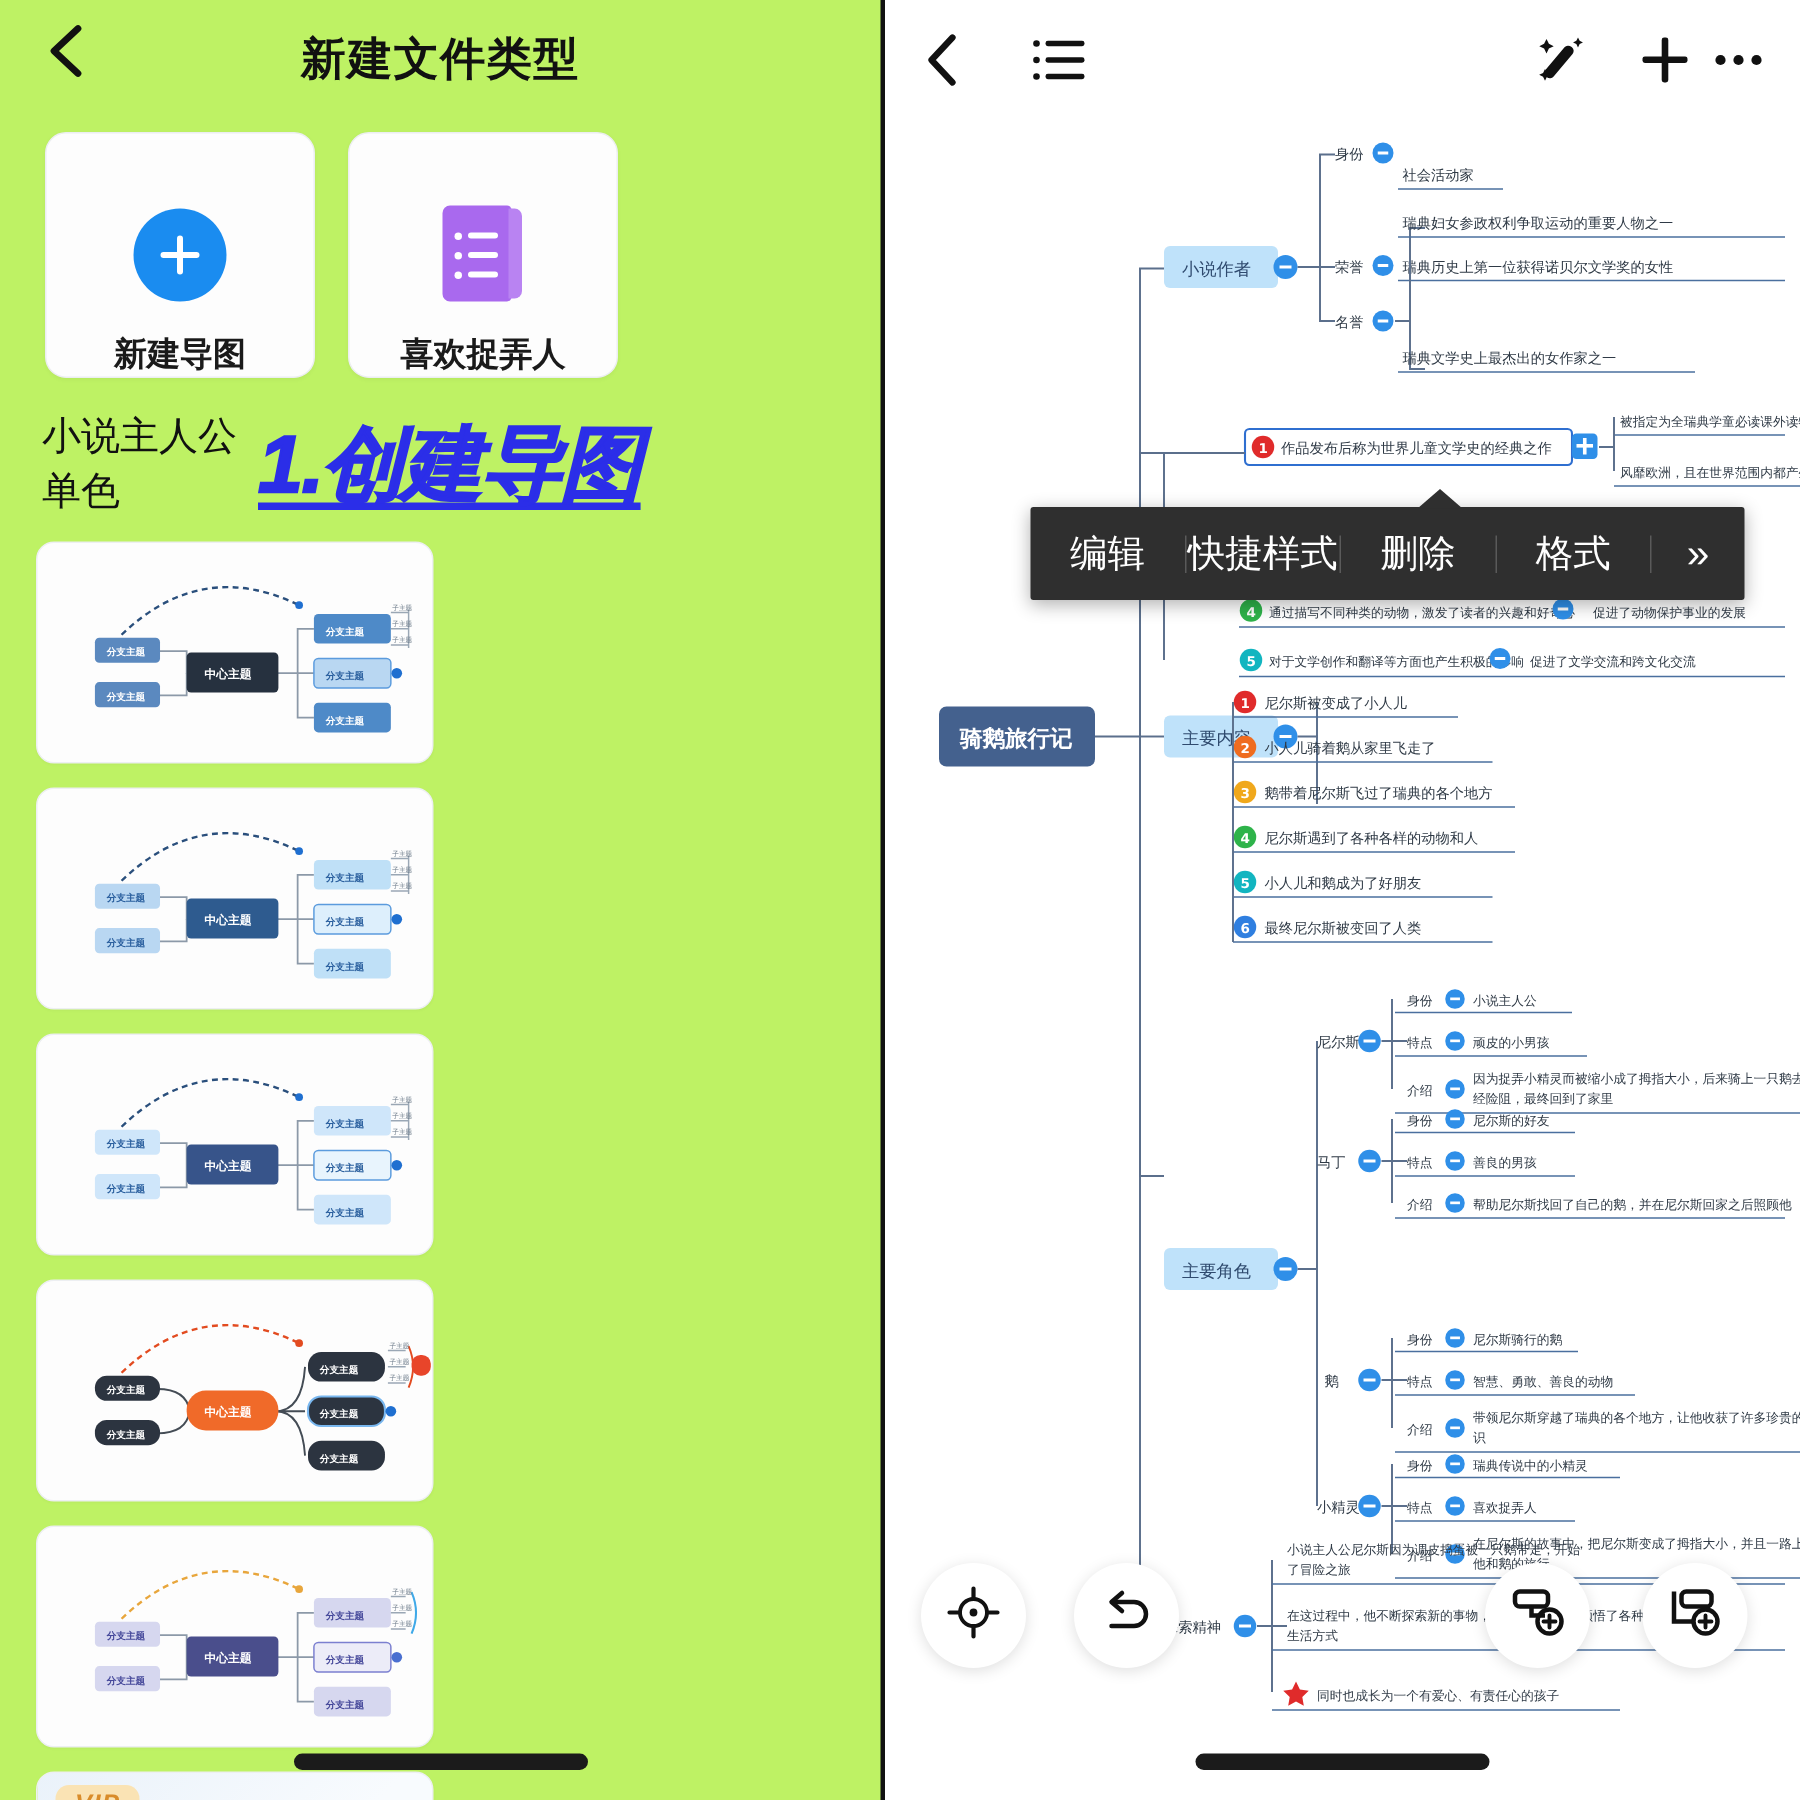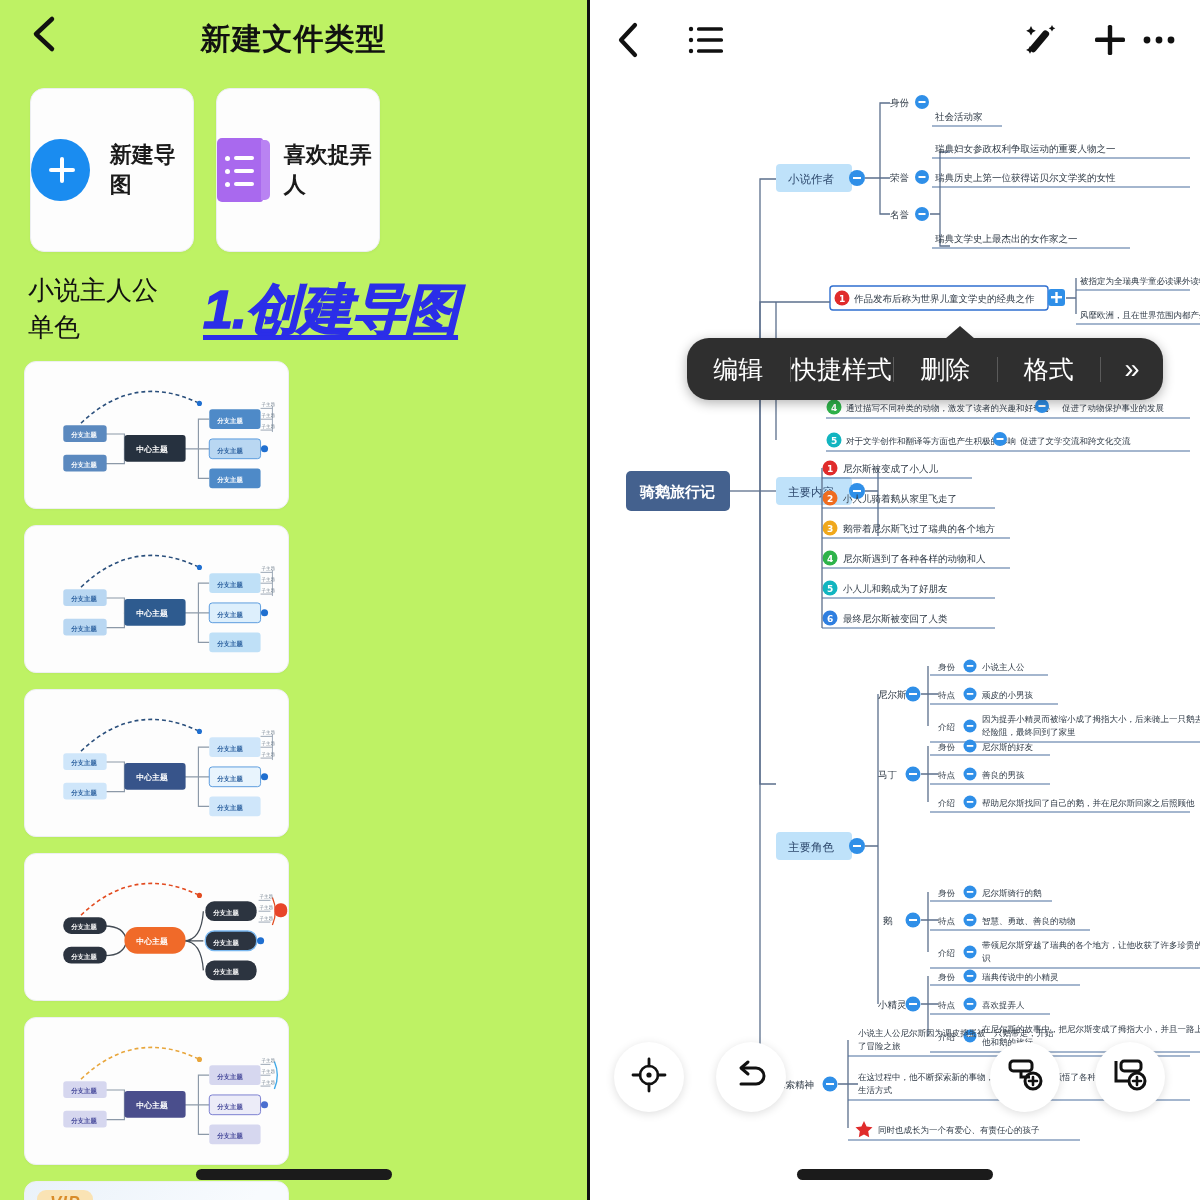--- a/index.html
+++ b/index.html
@@ -31,26 +31,26 @@
     width: 100%; text-align: center;
     font-size: 30px; font-weight: 700; color: #111;
     letter-spacing: 1px;
   }
 
   .type-cards {
     display: flex; gap: 22px;
     padding: 10px 30px 0 30px;
   }
   .type-card {
-    width: 164px; height: 164px;
+    width: 180px; height: 164px;
     background: #fdfdfd;
     border: 1px solid #eceef1;
     border-radius: 14px;
-    display: flex; flex-direction: row;
-    align-items: center; justify-content: flex-start;
+    display: flex; flex-direction: column;
+    align-items: center; justify-content: flex-end;
     gap: 20px;
     box-shadow: 0 1px 3px rgba(0,0,0,0.04);
   }
   .tc-label { font-size: 22px; font-weight: 700; color: #1a1a1a; }
   .icon-plus-circle {
     width: 62px; height: 62px; border-radius: 50%;
     background: #1a8cf0;
     position: relative;
   }
   .icon-plus-circle:before, .icon-plus-circle:after {
@@ -89,21 +89,21 @@
     font-size: 54px;
     font-weight: 700; font-style: italic;
     color: #2b2ee8;
     letter-spacing: -1px;
     text-decoration: underline;
     text-decoration-thickness: 5px;
     text-underline-offset: 7px;
     white-space: nowrap;
     -webkit-text-stroke: 1.5px #2b2ee8;
   }
-  .annot-1 { left: 203px; top: 274px; font-style: italic; }
+  .annot-1 { left: 172px; top: 274px; font-style: italic; }
 
   .tpl-grid {
     display: flex; flex-wrap: wrap;
     gap: 16px 18px;
     padding: 12px 24px 0 24px;
   }
   .tpl-card {
     position: relative;
     width: 265px; height: 148px;
     background: #fdfdfd;
@@ -152,21 +152,21 @@
     position: absolute; left: 0; top: 74px;
     width: 610px; height: 1100px;
   }
   .canvas svg { display: block; }
 
   
   .ctx-menu {
     position: absolute; left: 97px; top: 338px;
     width: 476px; height: 62px;
     background: #2f2f2f;
-    border-radius: 22px;
+    border-radius: 2px;
     display: flex; align-items: center;
     color: #fff;
     box-shadow: 0 3px 12px rgba(0,0,0,0.3);
     z-index: 30;
   }
   .ctx-item {
     flex: 1; text-align: center;
     font-size: 25px; font-weight: 500;
     border-right: 1px solid #5a5a5a;
     line-height: 1;

